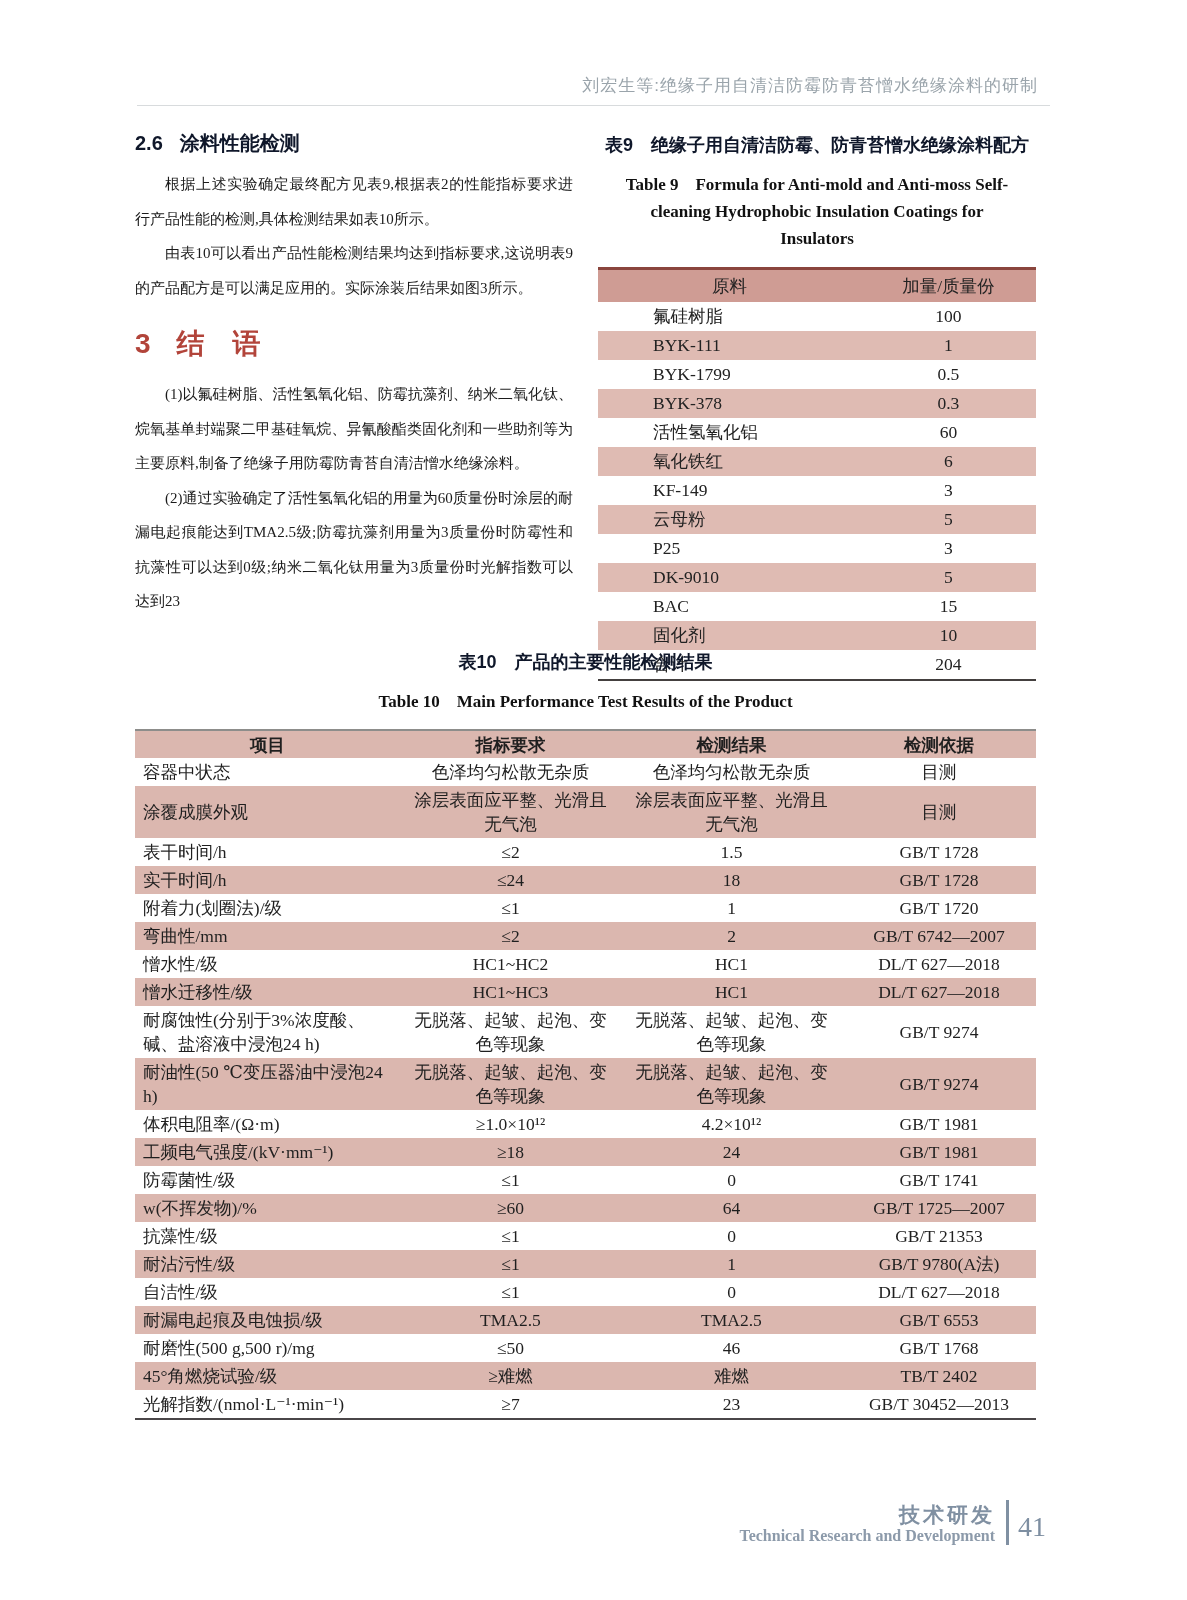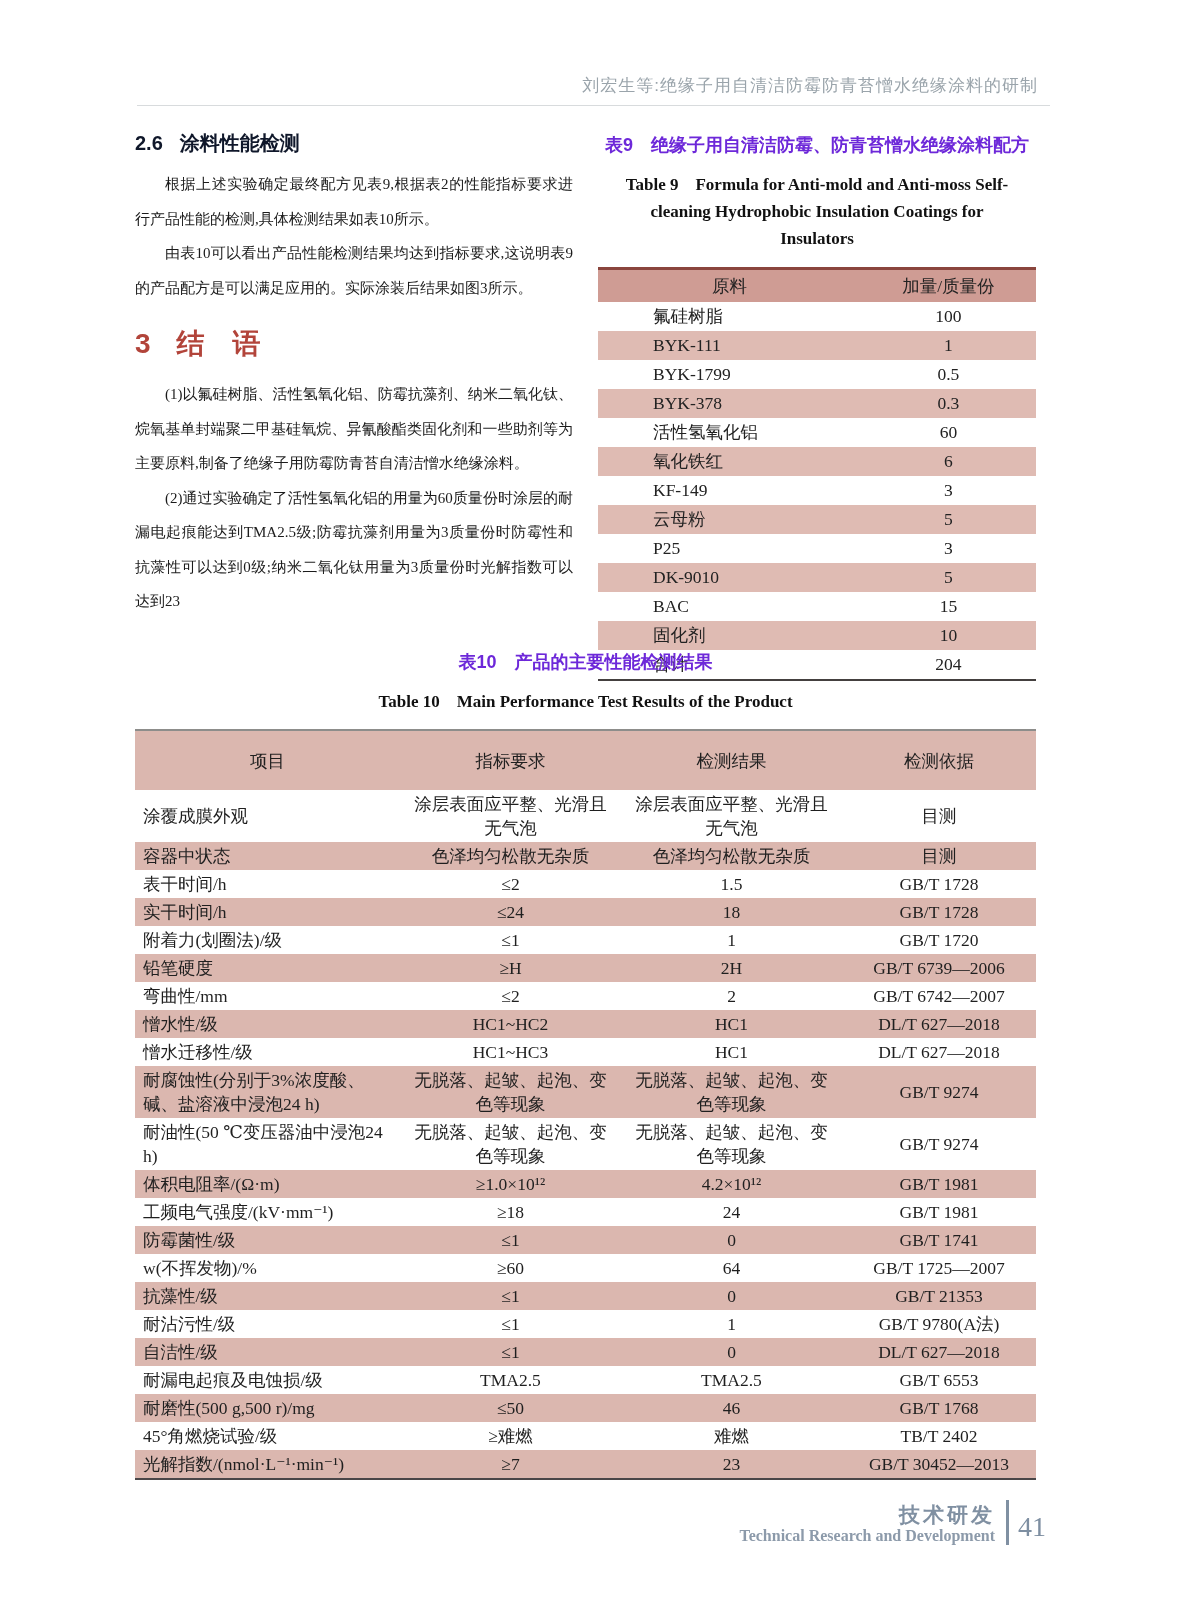--- a/index.html
+++ b/index.html
@@ -30,21 +30,21 @@
   .h-main {
     display:flex; gap:26px; align-items:baseline; margin:20px 0 14px 0;
     font-family:"Liberation Sans","DejaVu Sans",sans-serif;
     font-size:28px; font-weight:bold; color:#b2443a;
   }
 
   
   .col-right { position:absolute; left:598px; top:133px; width:438px; }
   .cap-cn {
     text-align:center; font-family:"Liberation Sans","DejaVu Sans",sans-serif;
-    font-weight:bold; font-size:18px; color:#6d28d9; margin:0 0 6px 0;
+    font-weight:bold; font-size:18px; color:#0f172a; margin:0 0 6px 0;
   }
   .cap-en {
     text-align:center; font-family:"Liberation Serif","DejaVu Serif",serif;
     font-weight:bold; font-size:17px; line-height:1.6; color:#111; margin:14px;
   }
   table.t9 {
     width:100%; border-collapse:collapse; margin-top:8px;
     border-top:3px solid #8a453d; border-bottom:2px solid #44403f;
     font-size:17.5px; color:#222;
   }
@@ -53,21 +53,21 @@
   .t9 td:first-child { text-align:left; padding-left:55px; }
   .t9 tbody tr:nth-child(even) { background:#dfbbb3; }
 
   
   .t10-wrap { position:absolute; left:135px; top:650px; width:901px; }
   table.t10 {
     width:100%; border-collapse:collapse; margin-top:10px;
     border-top:2px solid #8d8d8b; border-bottom:2px solid #4a4648;
     font-size:17.5px; color:#1f1f1f;
   }
-  .t10 th { background:#dbb7af; font-weight:normal; height:27px; text-align:center; padding:16px 4px; }
+  .t10 th { background:#dbb7af; font-weight:bold; height:27px; text-align:center; padding:0 4px; }
   .t10 td { padding:2px 8px; text-align:center; line-height:24px; }
   .t10 td:first-child { text-align:left; }
   .t10 tbody tr:nth-child(even) { background:#dbb7af; }
 
   
   .footer { position:absolute; right:141px; bottom:55px; display:flex; align-items:flex-end; }
   .footer-text { text-align:right; }
   .f-cn {
     font-family:"Liberation Sans","DejaVu Sans",sans-serif; font-weight:bold;
     font-size:21px; letter-spacing:3px; color:#8090a2; line-height:1.15;
@@ -184,54 +184,48 @@
       <thead>
           <tr>
             <th>项目</th>
             <th>指标要求</th>
             <th>检测结果</th>
             <th>检测依据</th>
           </tr>
         </thead>
       <tbody>
           <tr>
+            <td>容器中状态</td>
+            <td>色泽均匀松散无杂质</td>
+            <td>色泽均匀松散无杂质</td>
+            <td>目测</td>
+          </tr>
+          <tr>
             <td>涂覆成膜外观</td>
             <td>涂层表面应平整、光滑且无气泡</td>
             <td>涂层表面应平整、光滑且无气泡</td>
             <td>目测</td>
           </tr>
           <tr>
-            <td>容器中状态</td>
-            <td>色泽均匀松散无杂质</td>
-            <td>色泽均匀松散无杂质</td>
-            <td>目测</td>
-          </tr>
-          <tr>
             <td>表干时间/h</td>
             <td>≤2</td>
             <td>1.5</td>
             <td>GB/T 1728</td>
           </tr>
           <tr>
             <td>实干时间/h</td>
             <td>≤24</td>
             <td>18</td>
             <td>GB/T 1728</td>
           </tr>
           <tr>
             <td>附着力(划圈法)/级</td>
             <td>≤1</td>
             <td>1</td>
             <td>GB/T 1720</td>
-          </tr>
-          <tr>
-            <td>铅笔硬度</td>
-            <td>≥H</td>
-            <td>2H</td>
-            <td>GB/T 6739—2006</td>
           </tr>
           <tr>
             <td>弯曲性/mm</td>
             <td>≤2</td>
             <td>2</td>
             <td>GB/T 6742—2007</td>
           </tr>
           <tr>
             <td>憎水性/级</td>
             <td>HC1~HC2</td>

